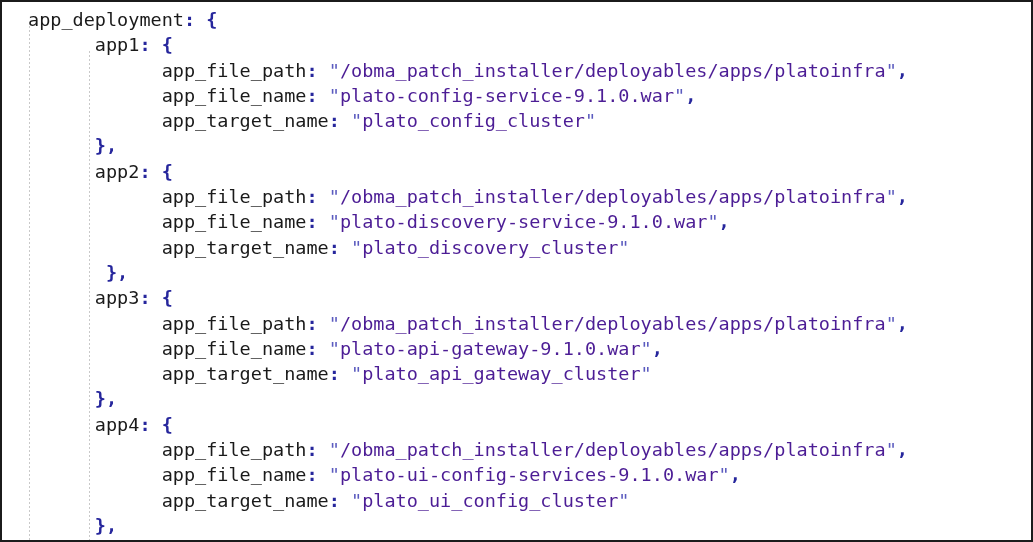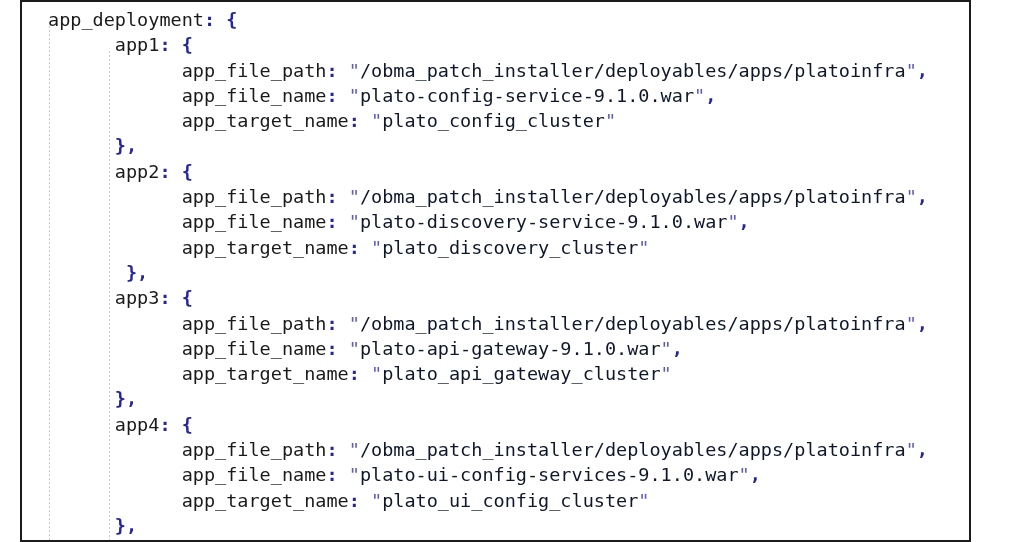--- a/index.html
+++ b/index.html
@@ -7,27 +7,26 @@
     margin: 0;
     padding: 0;
     background: #ffffff;
   }
   body {
     font-family: "DejaVu Sans Mono", "Liberation Mono", monospace;
   }
 
   .code-frame {
     position: relative;
-    width: 951px;
+    width: 1033px;
     height: 542px;
     box-sizing: border-box;
     border: 2px solid #1b1b1b;
     background: #ffffff;
     overflow: hidden;
-    margin-left: 20px;
   }
 
   .code-surface {
     position: absolute;
     left: 0;
     top: 0;
     right: 0;
     bottom: 0;
     overflow: hidden;
   }
@@ -71,21 +70,21 @@
     font-size: 18.5px;
     line-height: 25.3px;
     color: #1a1a1a;
   }
 
   
   .tok-key   { color: #1a1a1a; }
   .tok-punct { color: #26269c; font-weight: bold; }
   .tok-brace { color: #26269c; font-weight: bold; }
   .tok-quote { color: #5b5bbf; }
-  .tok-str   { color: #0f172a; }
+  .tok-str   { color: #4c1d95; }
   .tok-plain { color: #1a1a1a; }
 </style>
 </head>
 <body>
 
 <div class="code-frame">
   <div class="code-surface">
 
     <div class="indent-guides">
       <div class="indent-guide g1"></div>

